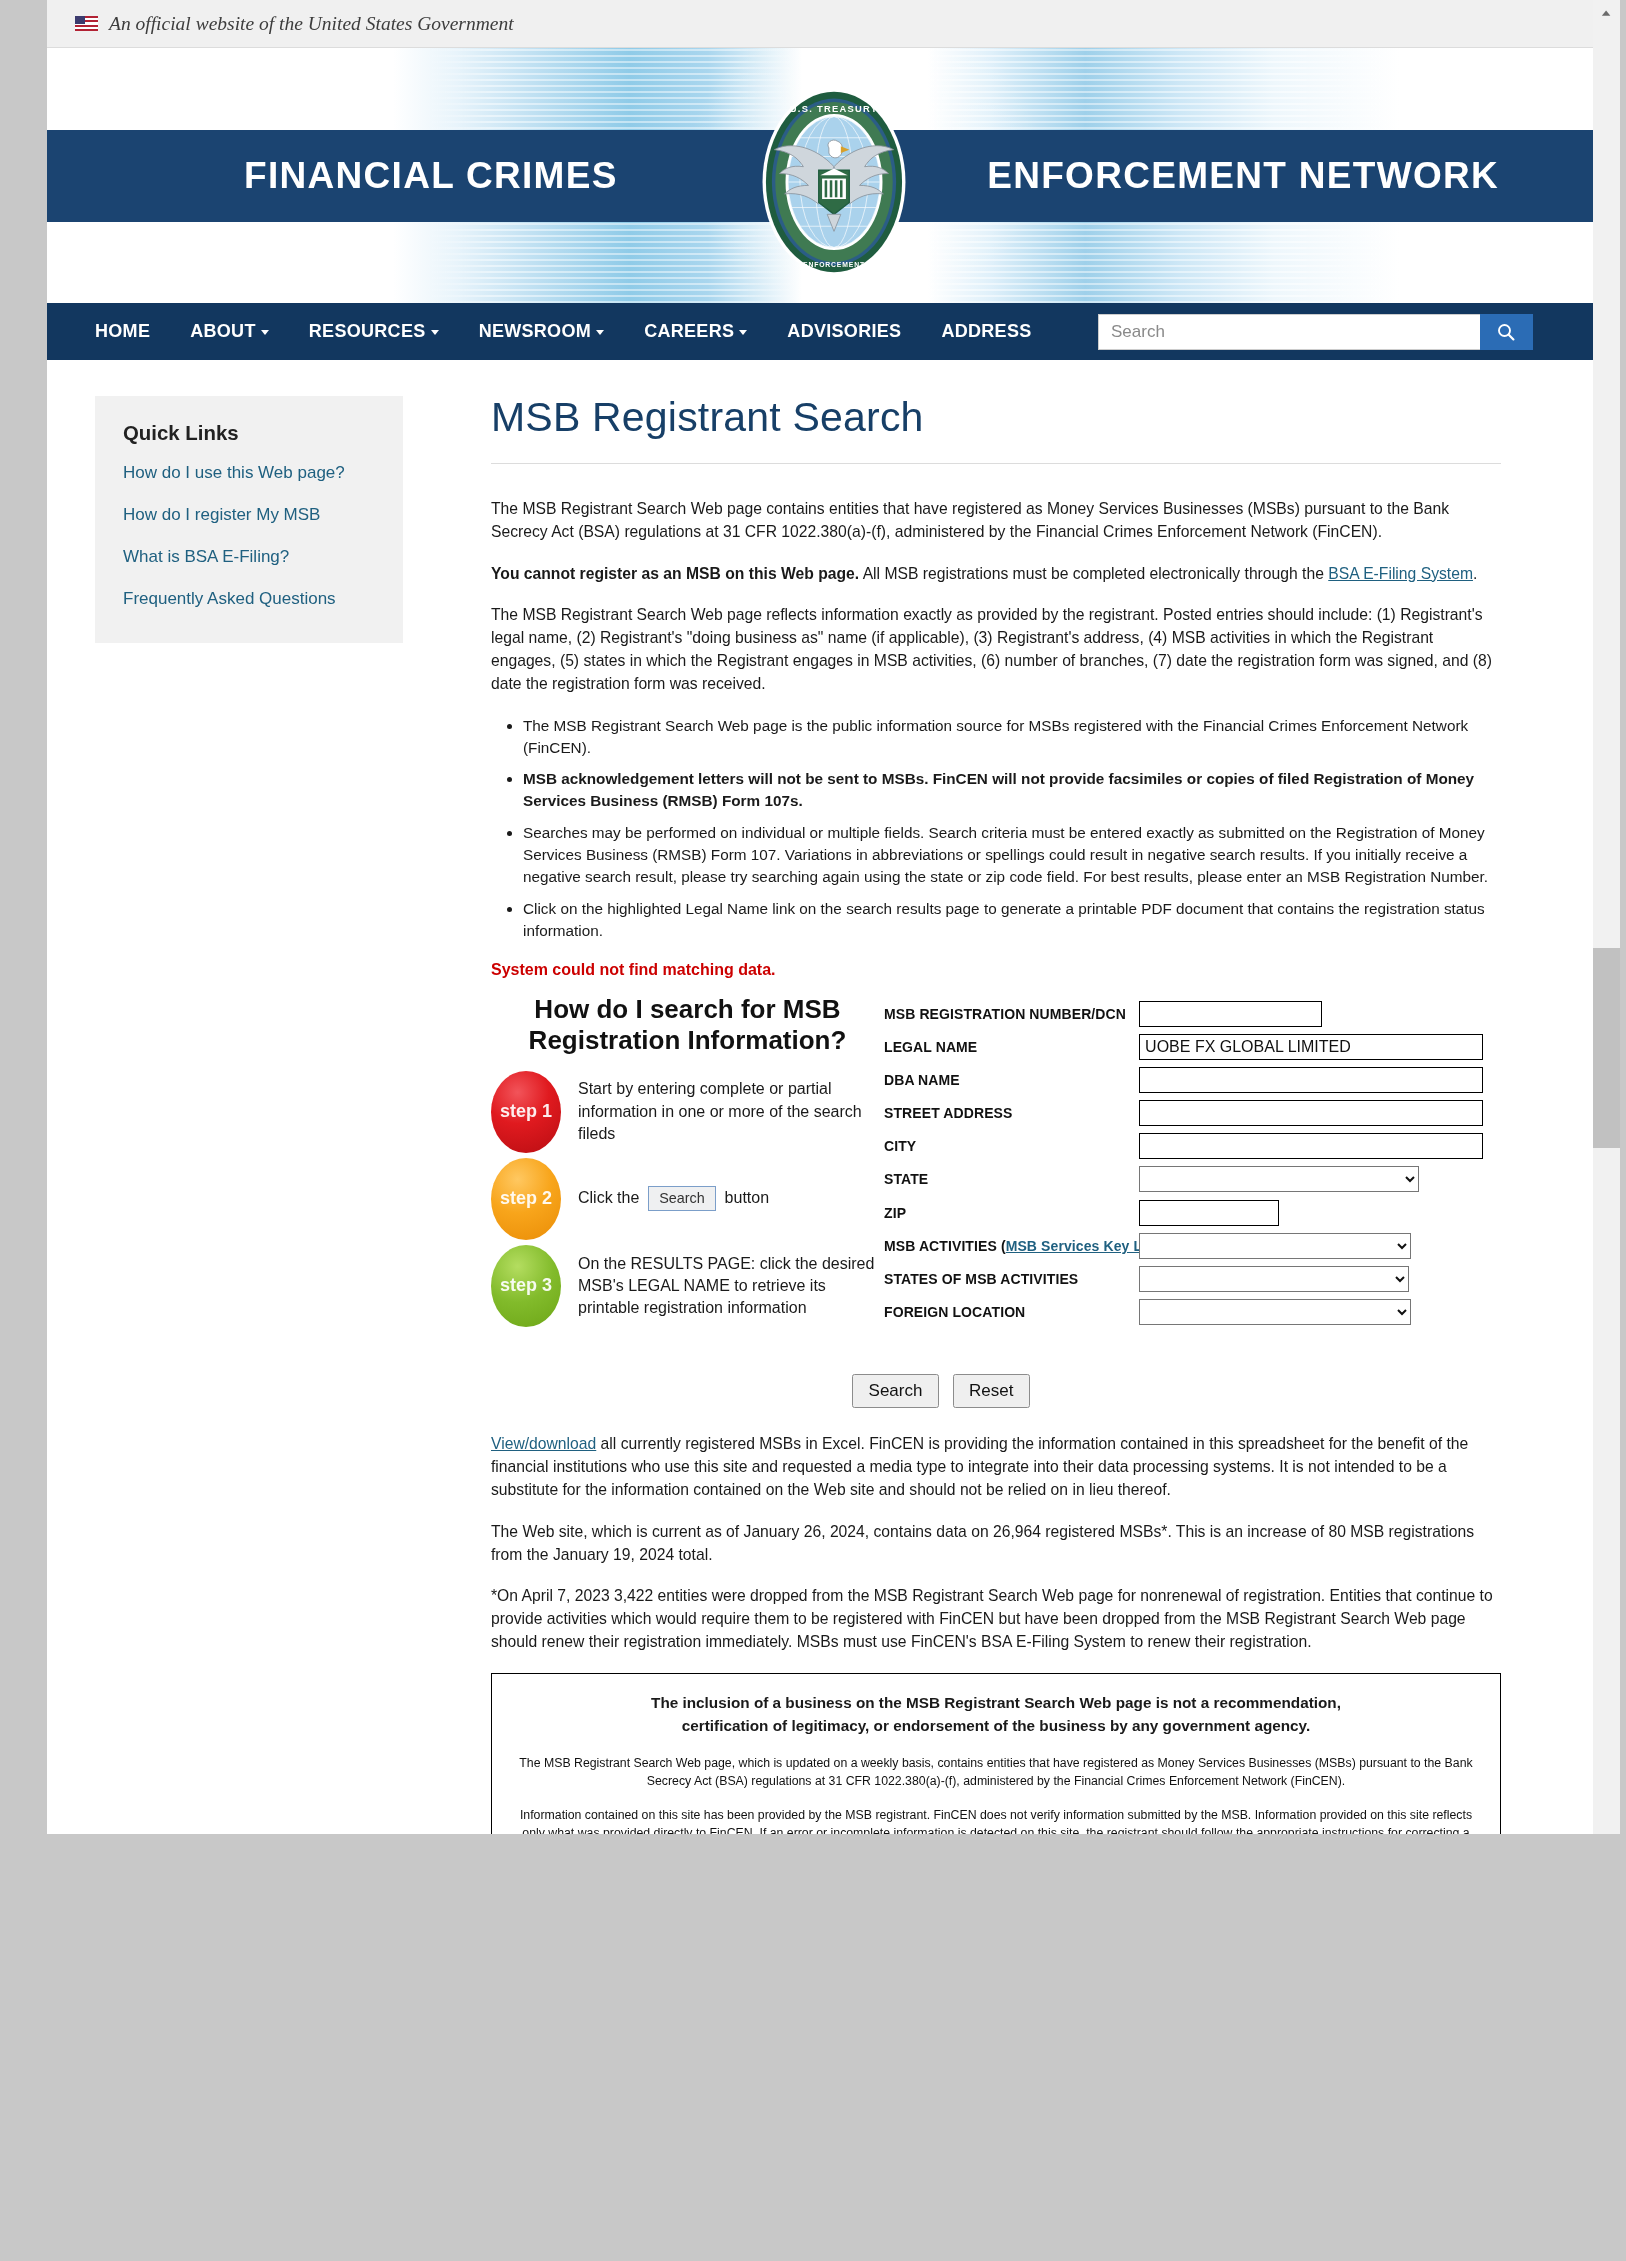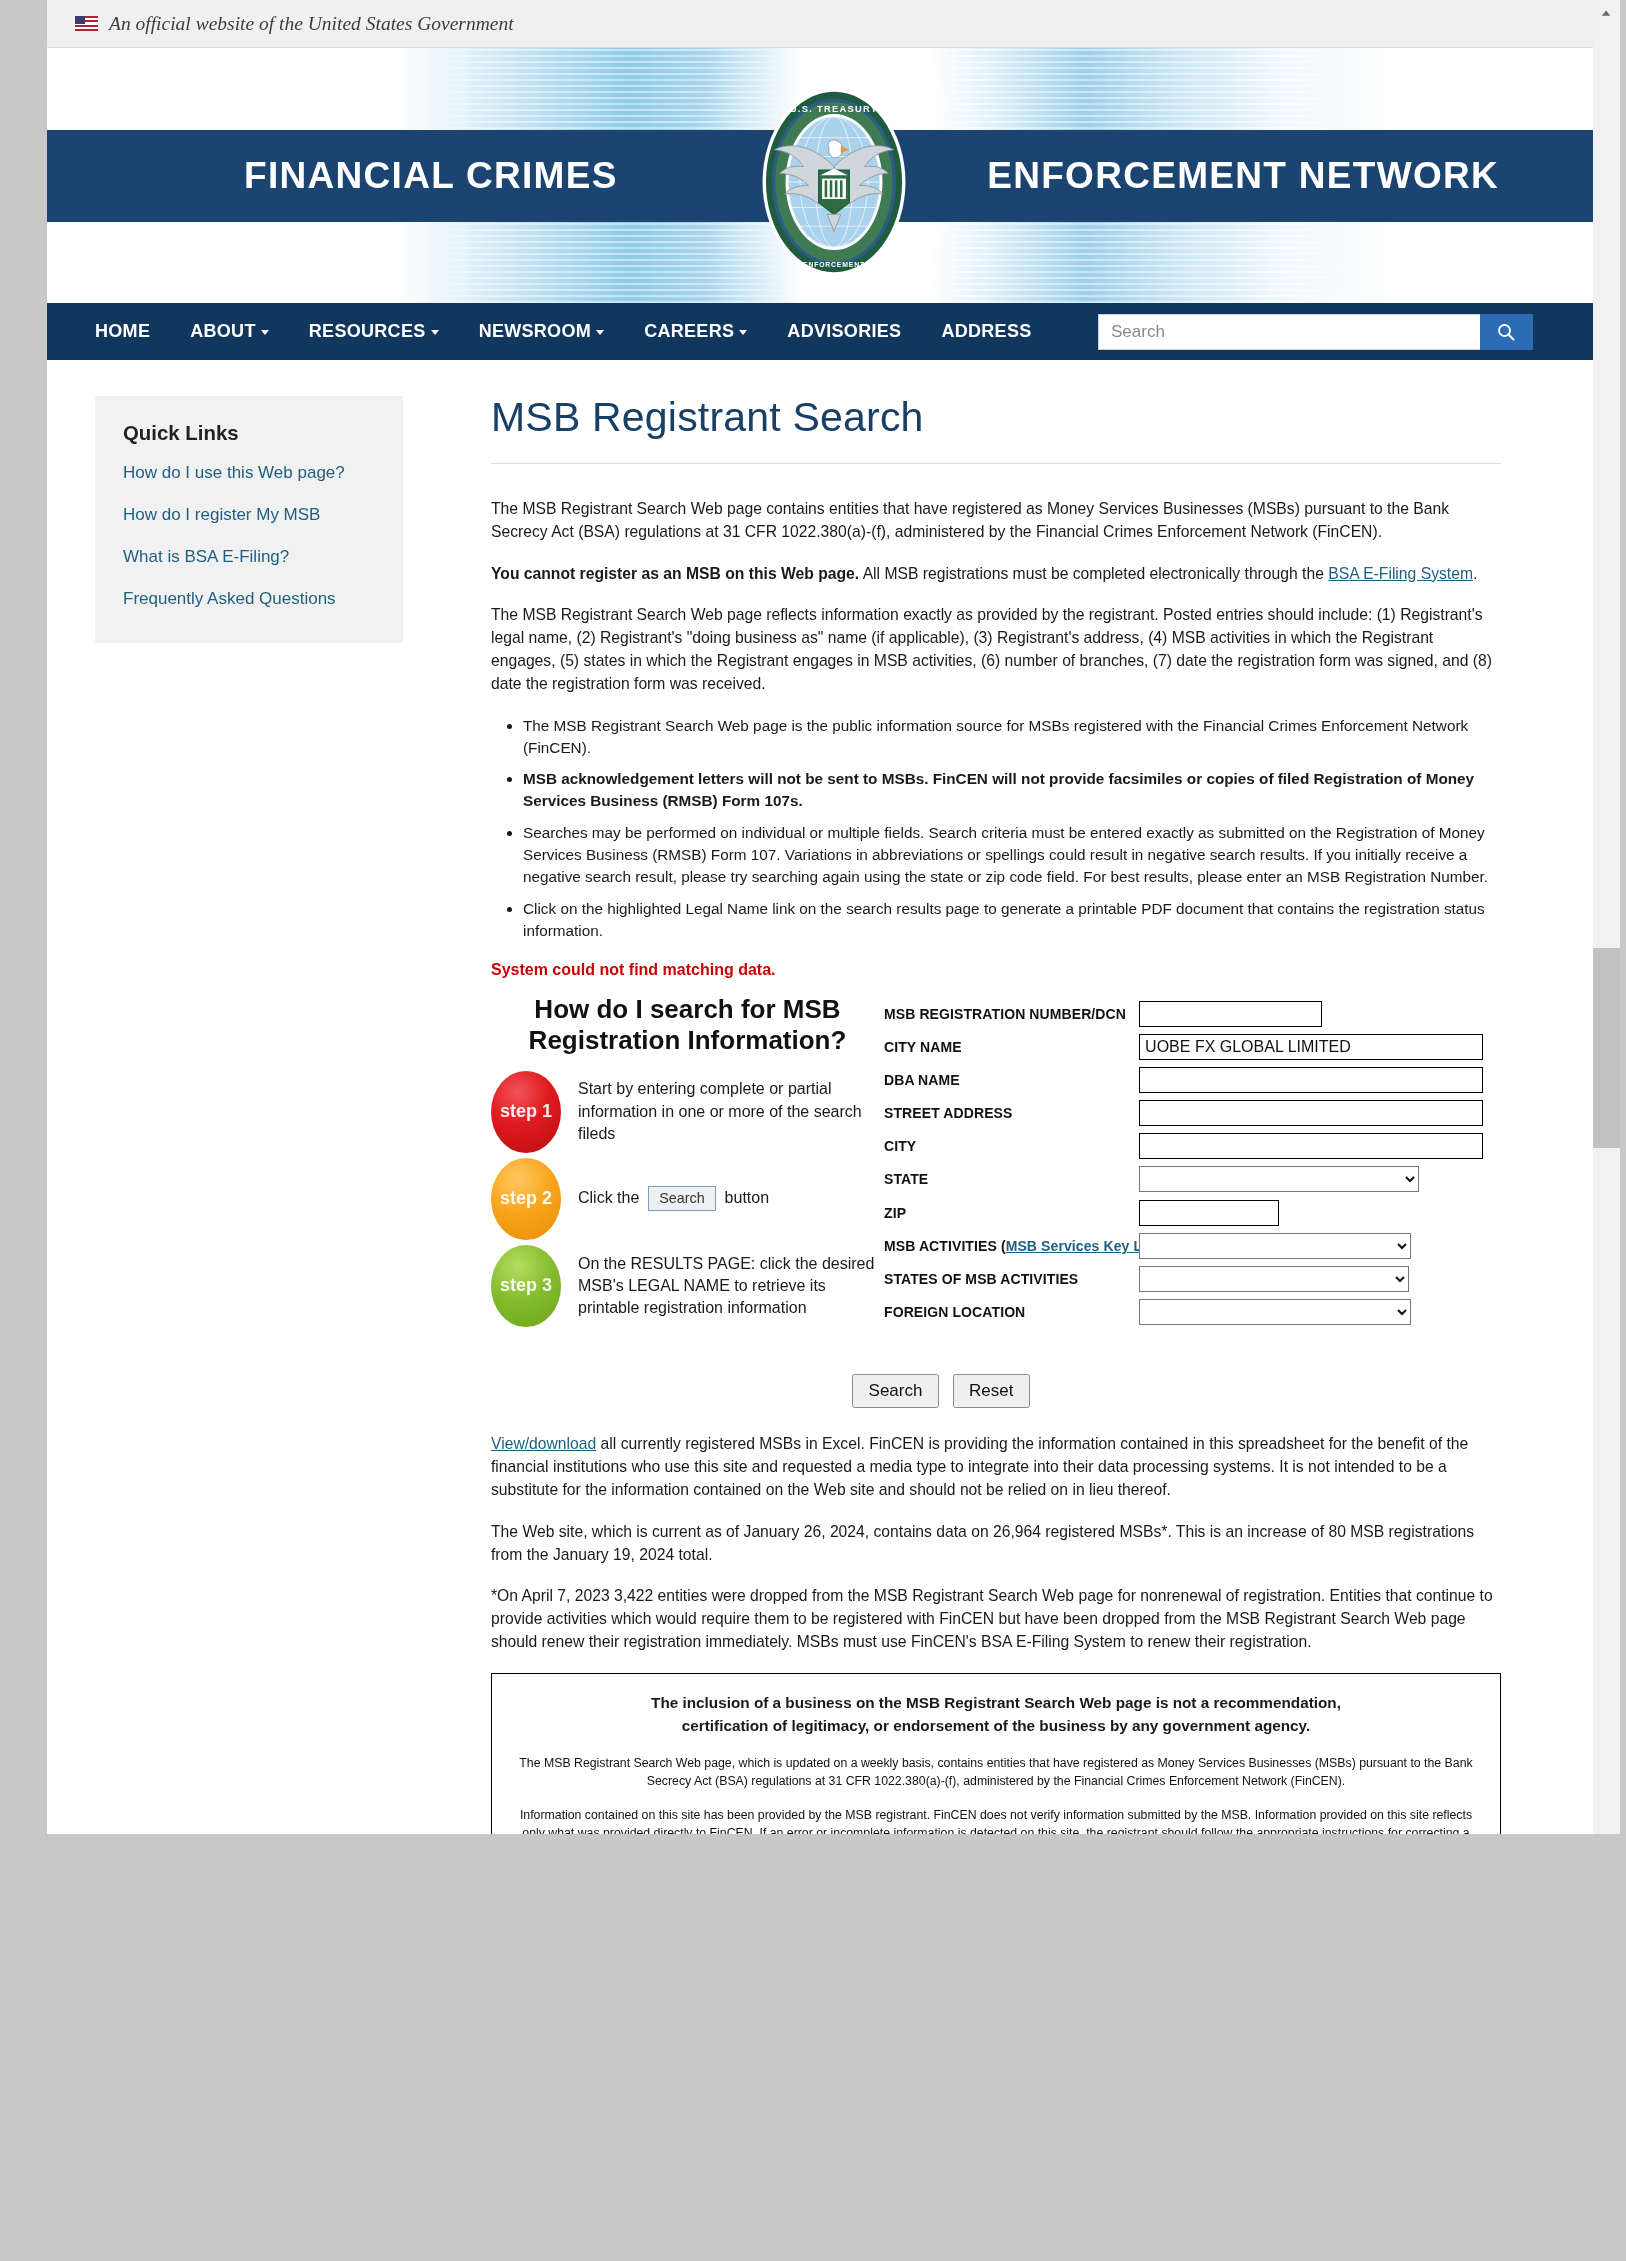--- a/index.html
+++ b/index.html
@@ -312,21 +312,21 @@
         </div>
 
         <div class="fields">
 
           <div class="field-row">
             <span class="field-label">MSB REGISTRATION NUMBER/DCN</span>
             <input type="text" class="w-small" value="" style="">
           </div>
 
           <div class="field-row">
-            <span class="field-label">CITY NAME</span>
+            <span class="field-label">LEGAL NAME</span>
             <input type="text" class="w-full" value="UOBE FX GLOBAL LIMITED" style="">
           </div>
 
           <div class="field-row">
             <span class="field-label">DBA NAME</span>
             <input type="text" class="w-full" value="" style="">
           </div>
 
           <div class="field-row">
             <span class="field-label">STREET ADDRESS</span>

